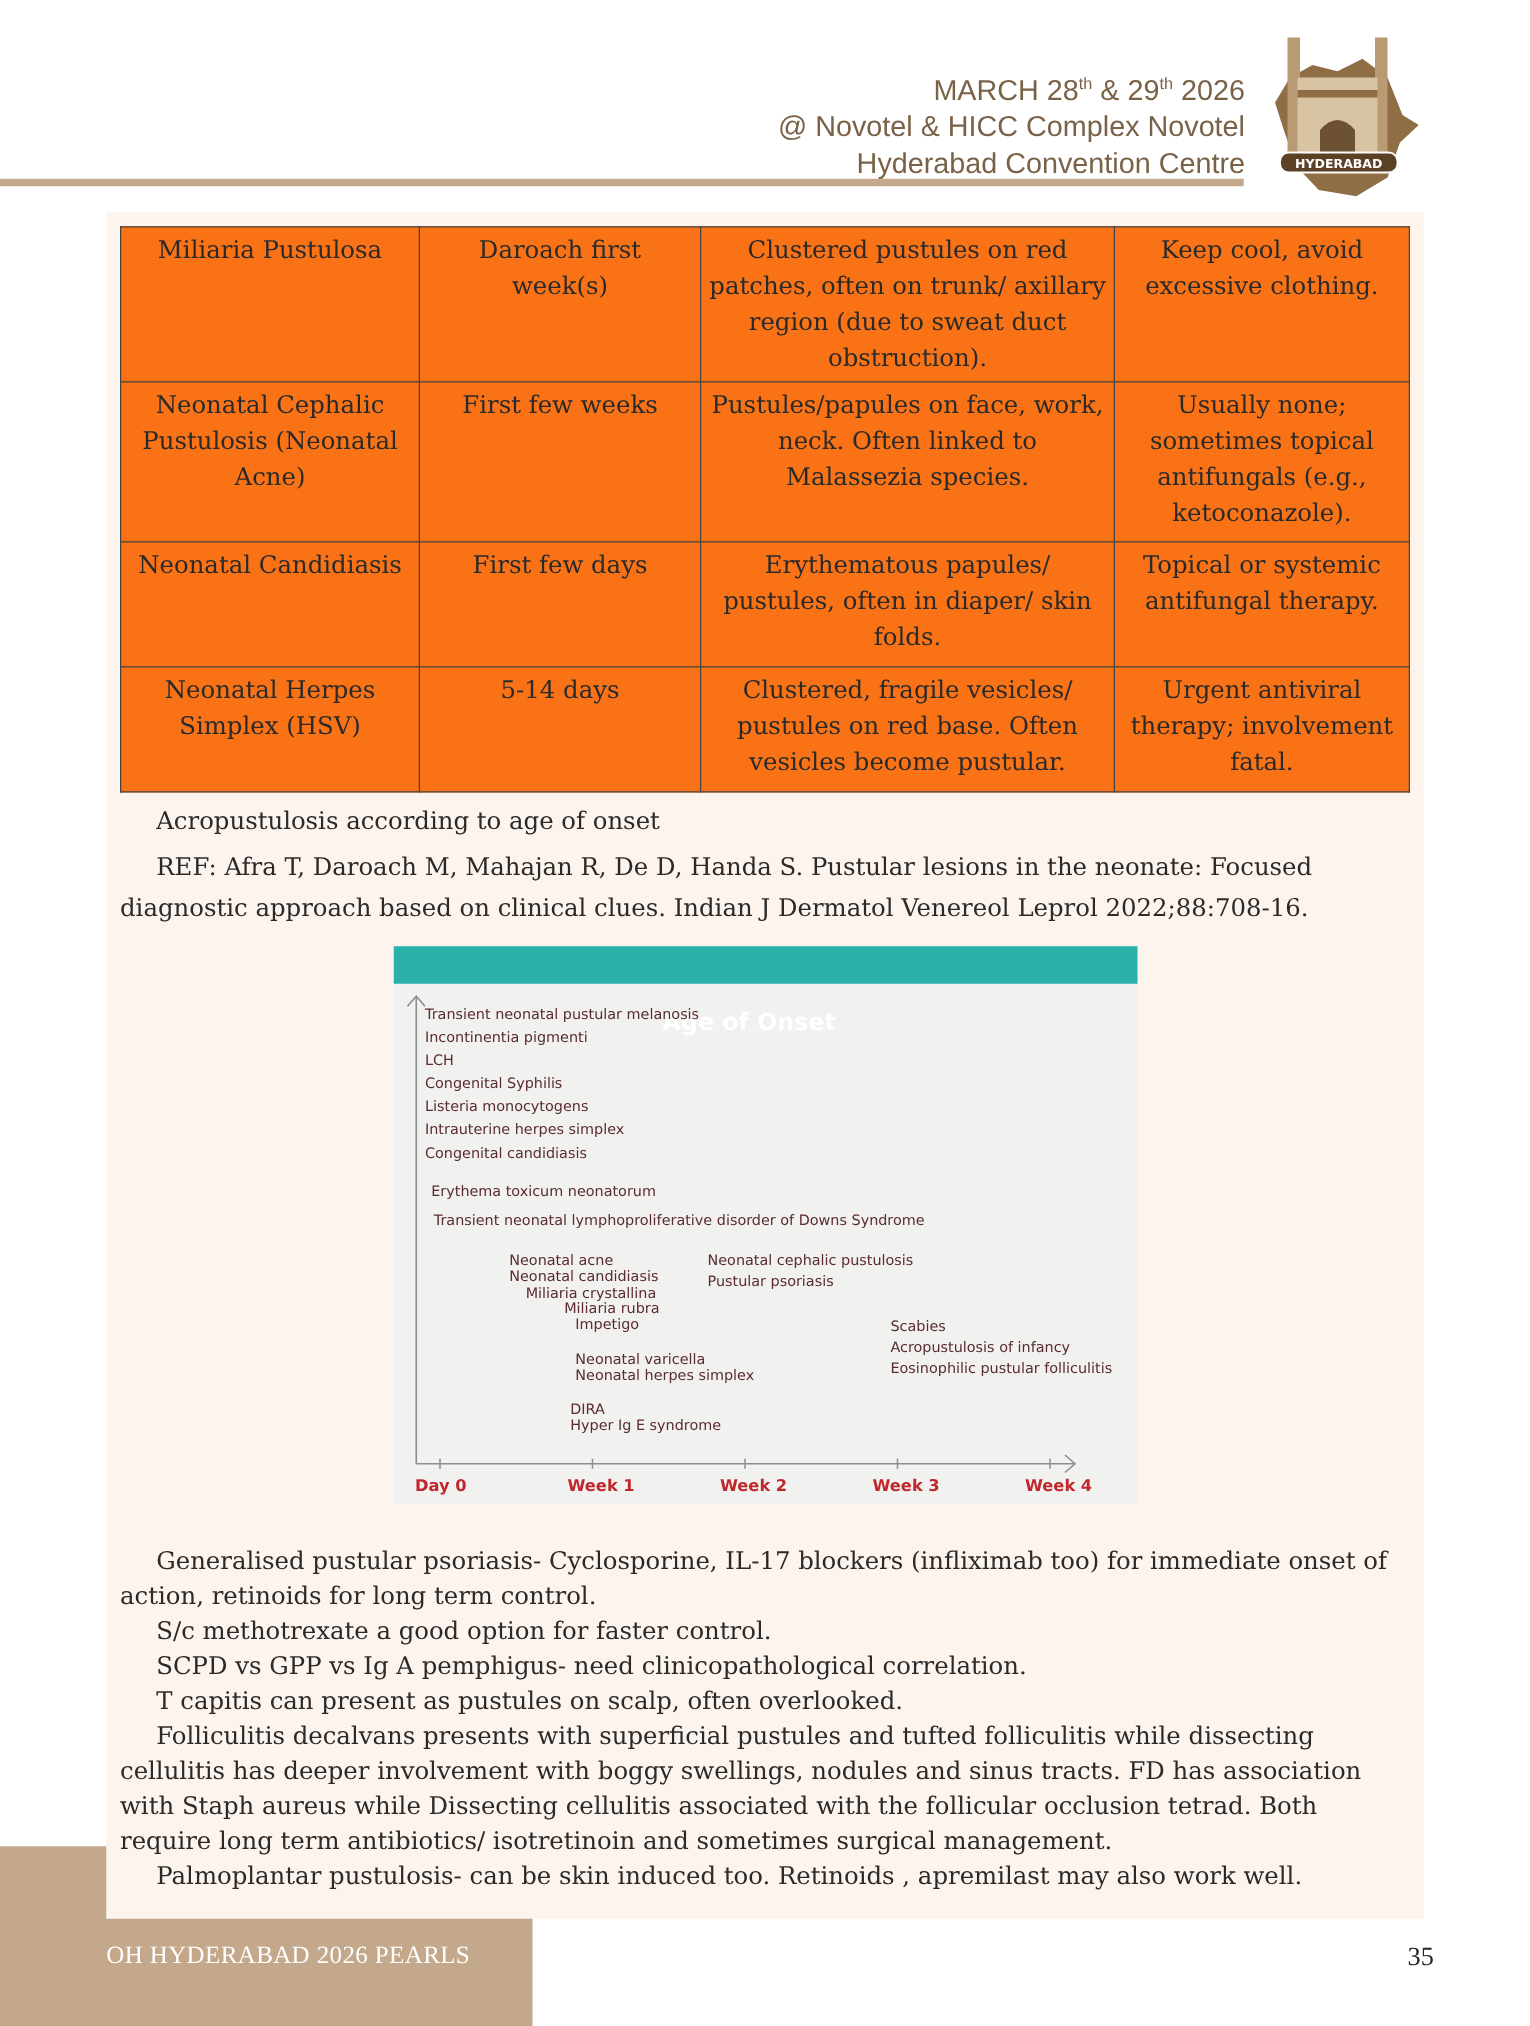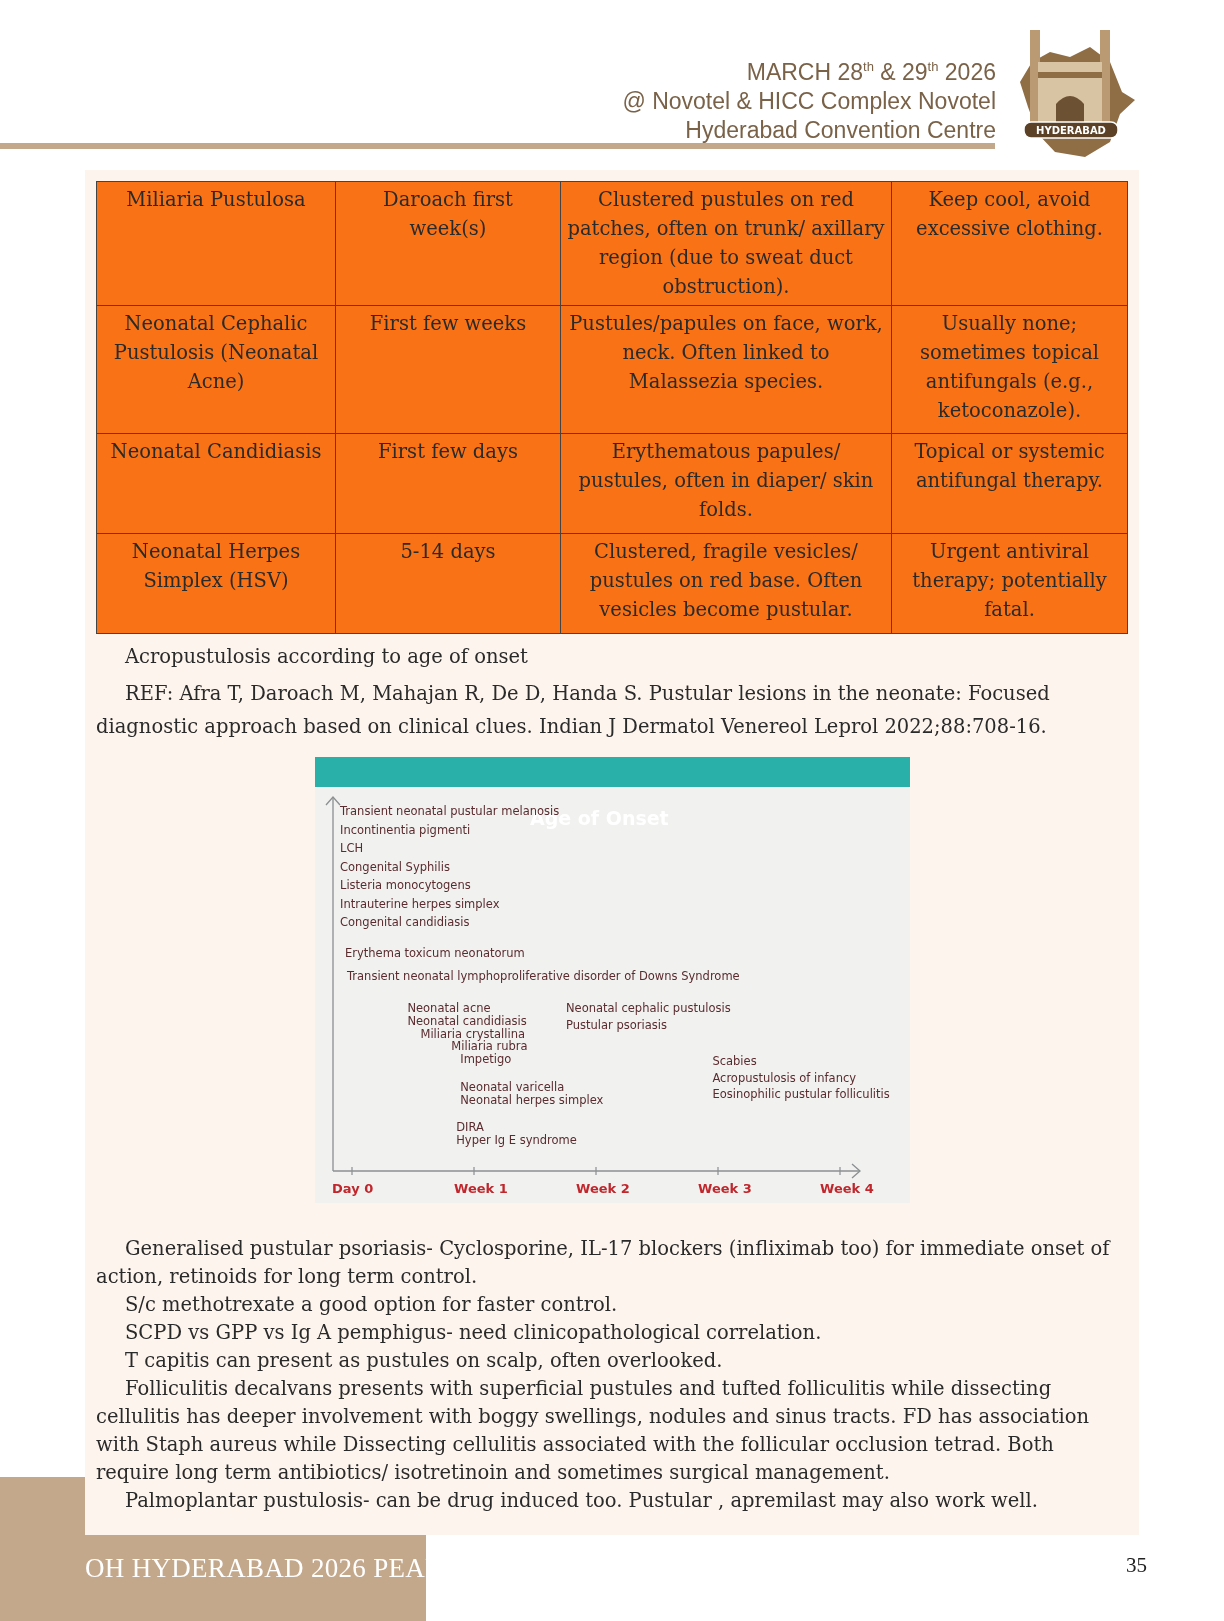--- a/index.html
+++ b/index.html
@@ -7,21 +7,21 @@
          font-family:"DejaVu Serif", serif; color:#2b2b2b; }
   .header-text { position:absolute; right:228px; top:52px; text-align:right; color:#7a6248;
          font-family:Liberation Sans, sans-serif; font-size:23px; line-height:29px; }
   .header-text sup { font-size:13px; }
   .header-rule { position:absolute; left:0; top:143px; width:995px; height:6px; background:#c4a88c; }
   .logo { position:absolute; left:1010px; top:22px; width:130px; height:140px; }
   .panel { position:absolute; left:85px; top:170px; width:1054px; height:1365px; background:#fdf4ee; }
   .footer-block { position:absolute; left:0; top:1477px; width:85px; height:144px; background:#c4a88c; }
   .footer-label-block { position:absolute; left:0; top:1535px; width:426px; height:86px; background:#c4a88c; }
   .footer-label { position:absolute; left:85px; top:1553px; color:#ffffff; font-family:"Liberation Serif", serif;
-         font-size:27px; letter-spacing:0.3px; }
+         font-size:20px; letter-spacing:0.3px; }
   .page-num { position:absolute; left:1126px; top:1553px; font-family:"Liberation Serif", serif; font-size:21px; color:#222; }
 
   table.dx { position:absolute; left:96px; top:181px; width:1032px; border-collapse:collapse; background:#f97316;
          font-family:"DejaVu Serif", serif; font-size:19.5px; line-height:29px; color:#2a2a2a; }
   table.dx td { border:1px solid #444; text-align:center; vertical-align:top; padding:3px 6px 4px 6px; }
   table.dx td.c1 { width:226px; }
   table.dx td.c2 { width:212px; }
   table.dx td.c3 { width:318px; }
   table.dx tr.r1 td { height:115px; }
   table.dx tr.r2 td { height:120px; }
@@ -80,21 +80,21 @@
   <tr class="r3">
     <td class="c1">Neonatal Candidiasis</td>
     <td class="c2">First few days</td>
     <td class="c3">Erythematous papules/ pustules, often in diaper/ skin folds.</td>
     <td>Topical or systemic antifungal therapy.</td>
   </tr>
   <tr class="r4">
     <td class="c1">Neonatal Herpes Simplex (HSV)</td>
     <td class="c2">5-14 days</td>
     <td class="c3">Clustered, fragile vesicles/ pustules on red base. Often vesicles become pustular.</td>
-    <td>Urgent antiviral therapy; potentially fatal.</td>
+    <td>Urgent antiviral therapy; involvement fatal.</td>
   </tr>
 </tbody>
   </table>
 
 <div class="para indent" style="top:643px;">Acropustulosis according to age of onset</div>
 <div class="para indent" style="top:677px; line-height:33px;">REF: Afra T, Daroach M, Mahajan R, De D, Handa S. Pustular lesions in the neonate: Focused diagnostic approach based on clinical clues. Indian J Dermatol Venereol Leprol 2022;88:708-16.</div>
 
 <div class="chart">
   <div class="chart-head">
     <span class="chart-title">Age of Onset</span>
@@ -139,19 +139,19 @@
       <text x="397.40000000000003" y="341" class="clabel">Eosinophilic pustular folliculitis</text>
     </svg>
 </div>
 
 <div class="para" style="top:1235px; line-height:28px;">
   <div class="indent">Generalised pustular psoriasis- Cyclosporine, IL-17 blockers (infliximab too) for immediate onset of action, retinoids for long term control.</div>
   <div class="indent">S/c methotrexate a good option for faster control.</div>
   <div class="indent">SCPD vs GPP vs Ig A pemphigus- need clinicopathological correlation.</div>
   <div class="indent">T capitis can present as pustules on scalp, often overlooked.</div>
   <div class="indent">Folliculitis decalvans presents with superficial pustules and tufted folliculitis while dissecting cellulitis has deeper involvement with boggy swellings, nodules and sinus tracts. FD has association with Staph aureus while Dissecting cellulitis associated with the follicular occlusion tetrad. Both require long term antibiotics/ isotretinoin and sometimes surgical management.</div>
-  <div class="indent">Palmoplantar pustulosis- can be drug induced too. Pustular , apremilast may also work well.</div>
+  <div class="indent">Palmoplantar pustulosis- can be skin induced too. Retinoids , apremilast may also work well.</div>
 </div>
 
 <div class="footer-block"></div>
 <div class="footer-label-block"></div>
 <div class="footer-label">OH HYDERABAD 2026 PEARLS</div>
 <div class="page-num">35</div>
 
 </body></html>

